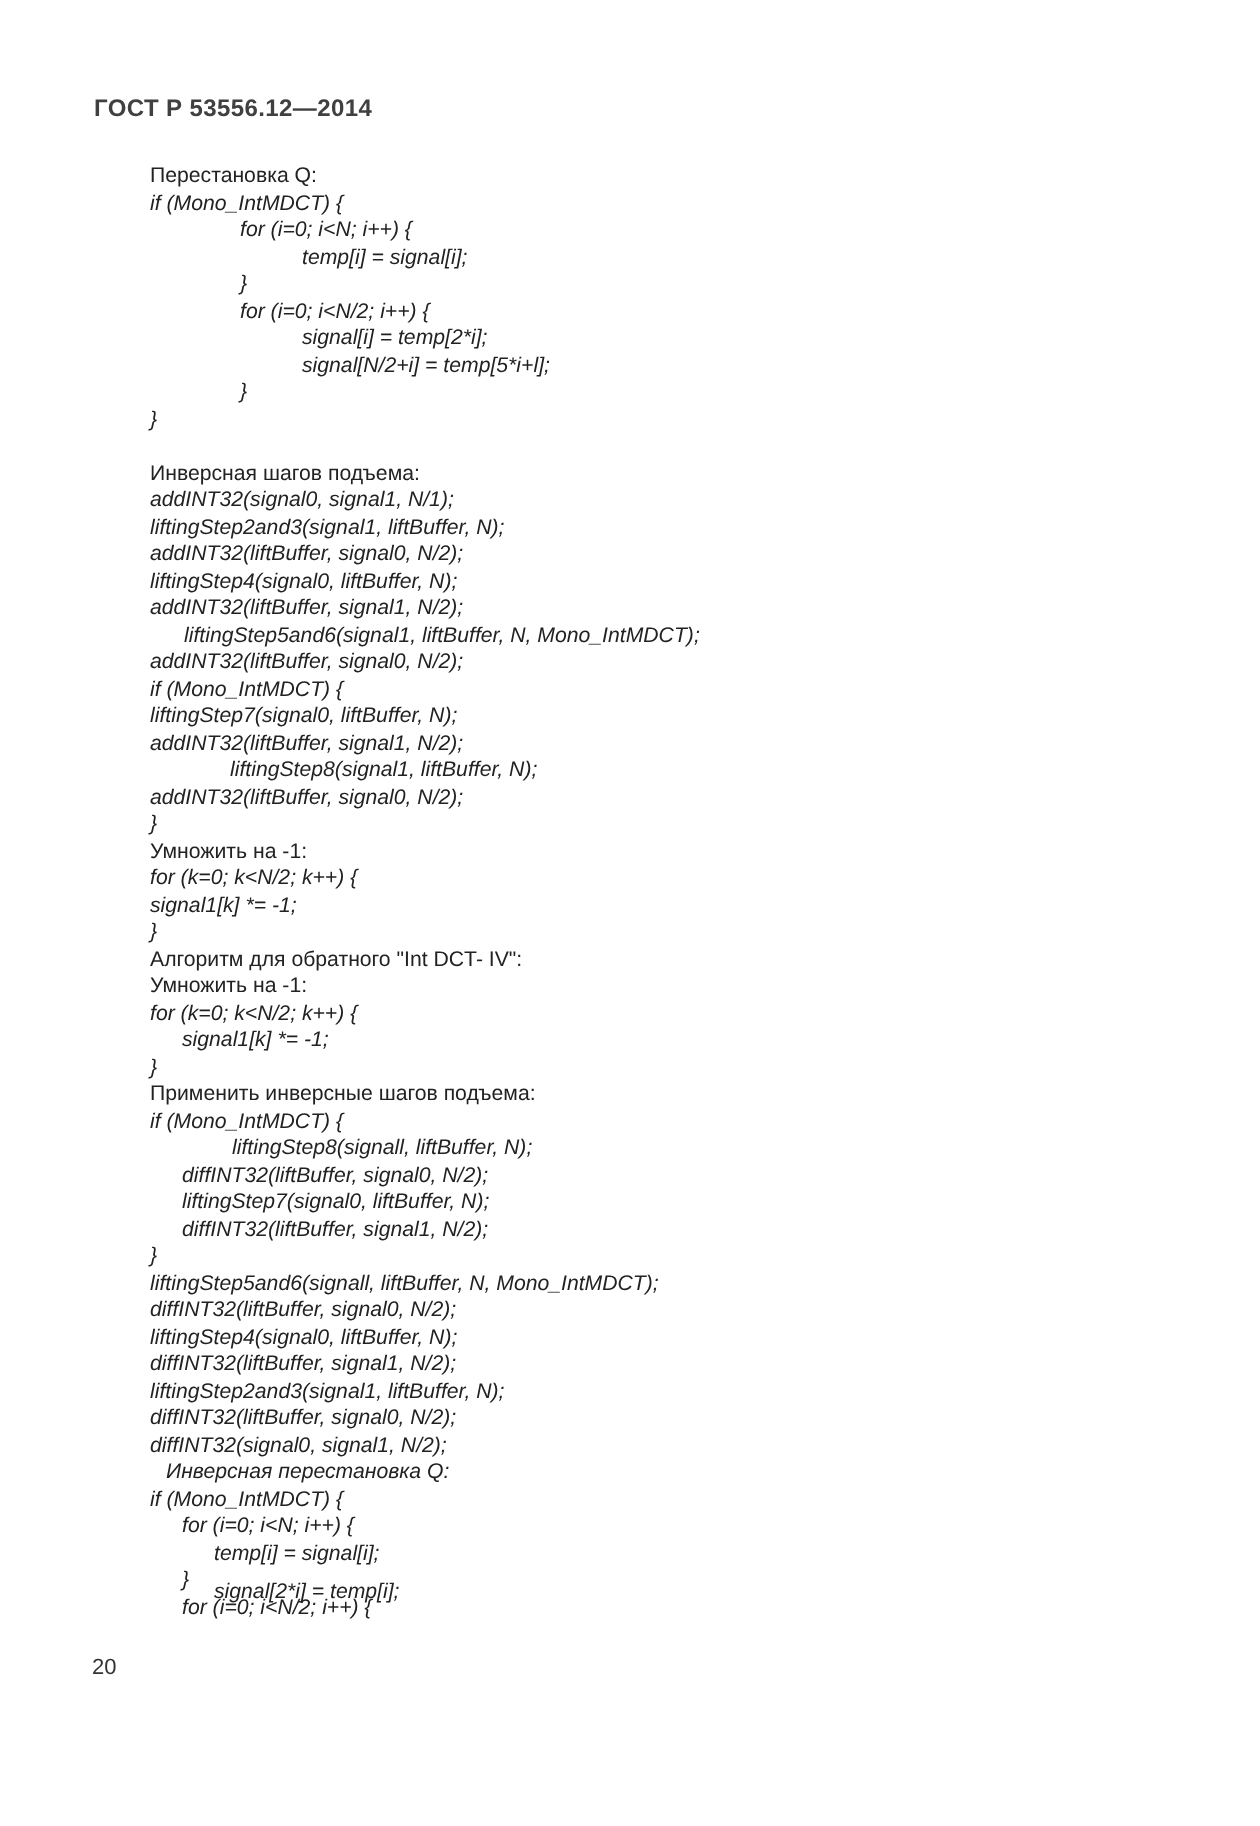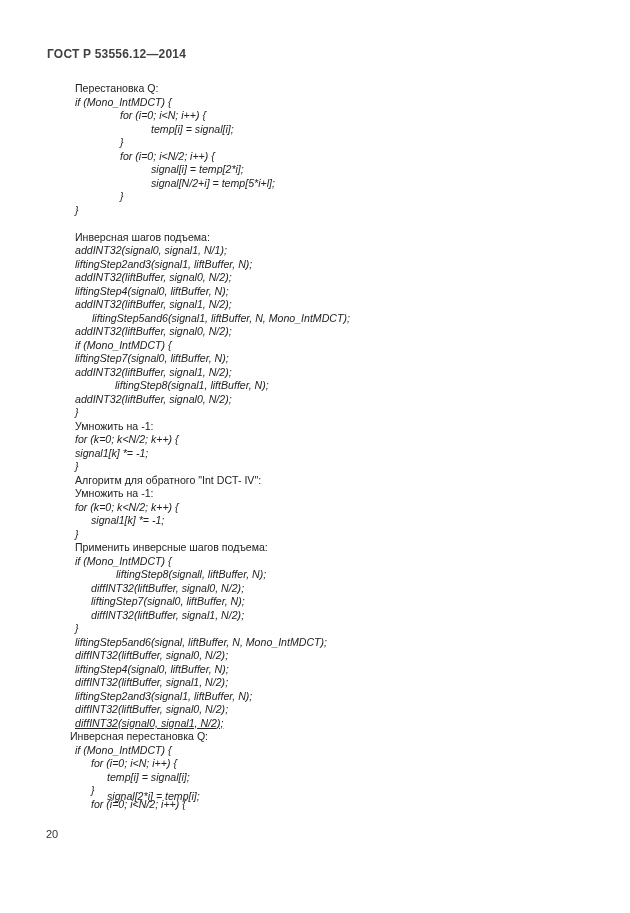--- a/index.html
+++ b/index.html
@@ -53,28 +53,28 @@
     <div class="ln it" style="left: 75px; top: 418.5px;">for (k=0; k&lt;N/2; k++) {</div>
     <div class="ln it" style="left: 91px; top: 432px;">signal1[k] *= -1;</div>
     <div class="ln it" style="left: 75px; top: 445.5px;">}</div>
     <div class="ln rm" style="left: 75px; top: 459px;">Применить инверсные шагов подъема:</div>
     <div class="ln it" style="left: 75px; top: 472.5px;">if (Mono_IntMDCT) {</div>
     <div class="ln it" style="left: 91px; top: 486px; margin-left: 25px;">liftingStep8(signall, liftBuffer, N);</div>
     <div class="ln it" style="left: 91px; top: 499.5px;">diffINT32(liftBuffer, signal0, N/2);</div>
     <div class="ln it" style="left: 91px; top: 513px;">liftingStep7(signal0, liftBuffer, N);</div>
     <div class="ln it" style="left: 91px; top: 526.5px;">diffINT32(liftBuffer, signal1, N/2);</div>
     <div class="ln it" style="left: 75px; top: 540px;">}</div>
-    <div class="ln it" style="left: 75px; top: 553.5px;">liftingStep5and6(signal, liftBuffer, N, Mono_IntMDCT);</div>
+    <div class="ln it" style="left: 75px; top: 553.5px;">liftingStep5and6(signall, liftBuffer, N, Mono_IntMDCT);</div>
     <div class="ln it" style="left: 75px; top: 567px;">diffINT32(liftBuffer, signal0, N/2);</div>
     <div class="ln it" style="left: 75px; top: 580.5px;">liftingStep4(signal0, liftBuffer, N);</div>
     <div class="ln it" style="left: 75px; top: 594px;">diffINT32(liftBuffer, signal1, N/2);</div>
     <div class="ln it" style="left: 75px; top: 607.5px;">liftingStep2and3(signal1, liftBuffer, N);</div>
     <div class="ln it" style="left: 75px; top: 621px;">diffINT32(liftBuffer, signal0, N/2);</div>
-    <div class="ln it" style="left: 75px; top: 634.5px; text-decoration: underline;">diffINT32(signal0, signal1, N/2);</div>
-    <div class="ln rm" style="left: 70px; top: 648px;">Инверсная перестановка Q:</div>
+    <div class="ln it" style="left: 75px; top: 634.5px;">diffINT32(signal0, signal1, N/2);</div>
+    <div class="ln rm" style="left: 83px; top: 648px; font-style: italic;">Инверсная перестановка Q:</div>
     <div class="ln it" style="left: 75px; top: 661.5px;">if (Mono_IntMDCT) {</div>
     <div class="ln it" style="left: 91px; top: 675px;">for (i=0; i&lt;N; i++) {</div>
     <div class="ln it" style="left: 107px; top: 688.5px;">temp[i] = signal[i];</div>
     <div class="ln it" style="left: 91px; top: 702px;">}</div>
     <div class="ln it" style="left: 91px; top: 715.5px;">for (i=0; i&lt;N/2; i++) {</div>
     <div class="ln it" style="left: 107px; top: 708px;">signal[2*i] = temp[i];</div>
   </div>
 
 <div class="pagenum">20</div>
 

